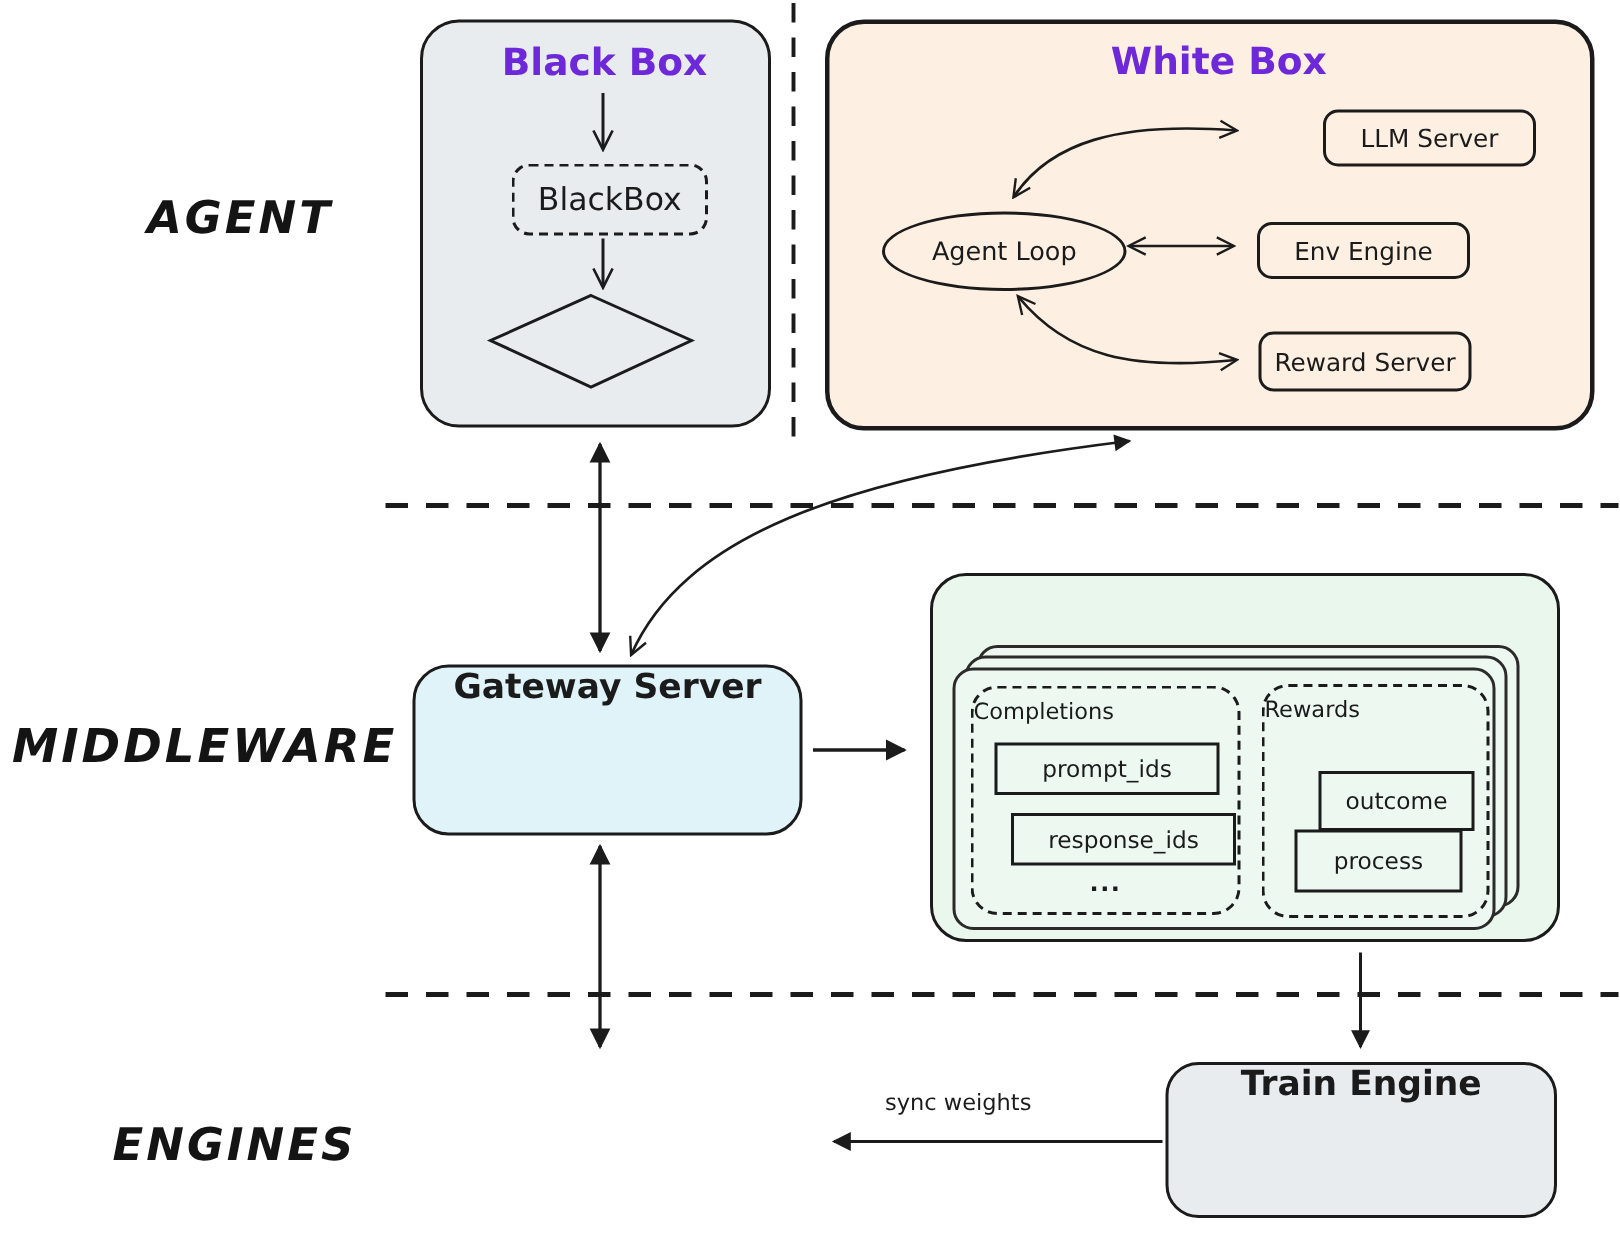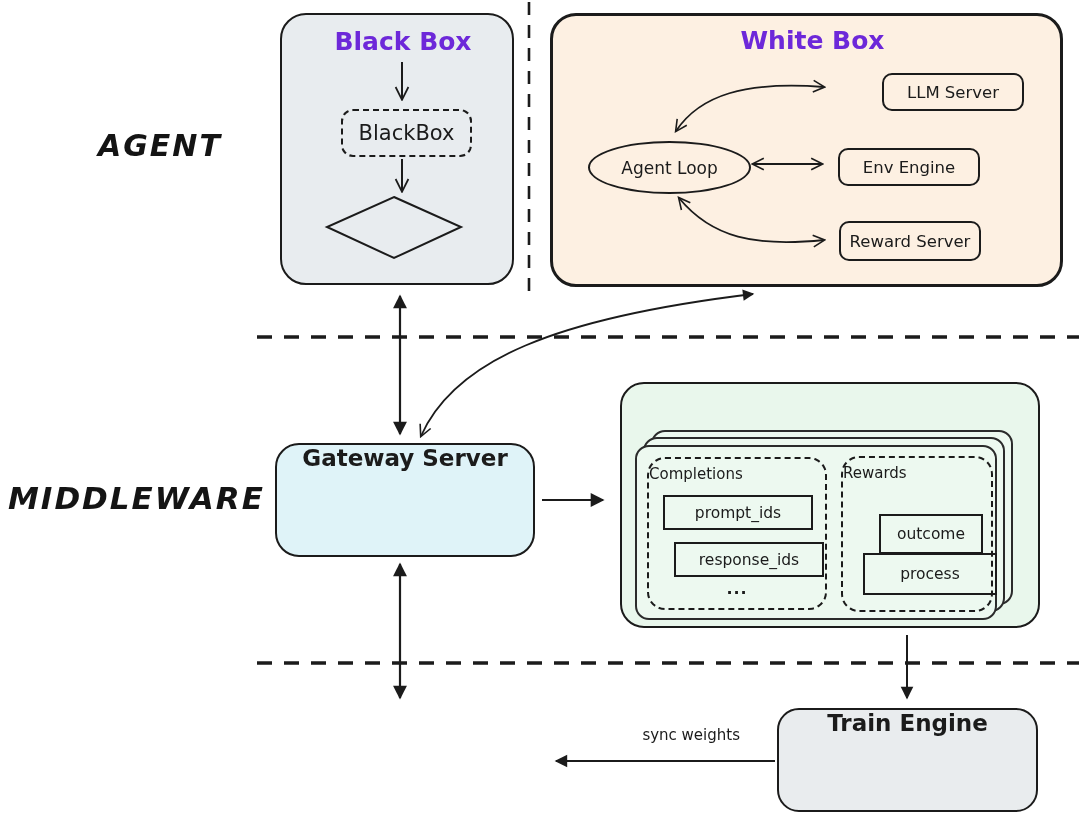--- a/index.html
+++ b/index.html
@@ -49,33 +49,34 @@
   .field{
     position:absolute;border:2px solid #1b1b1b;border-radius:0;
     box-sizing:border-box;display:flex;align-items:center;justify-content:center;
     font-size:15.5px;white-space:nowrap;
   }
   .dots{
     position:absolute;left:0;right:0;text-align:center;font-size:16px;
     font-weight:bold;letter-spacing:1px;
   }
   .sync-label{
-    position:absolute;font-size:15px;font-weight:500;text-align:right;
+    position:absolute;font-size:15px;font-weight:500;text-align:left;
     white-space:nowrap;
   }
   #arrow-layer{position:absolute;left:0;top:0;z-index:6;pointer-events:none;}
   .boxlayer{z-index:1;}
 </style>
 </head>
 <body>
 
 <div id="canvas">
 
   <div class="section-label" style="left:8px;top:480px;font-size:31px;">MIDDLEWARE</div>
   <div class="section-label" style="left:98px;top:128px;">AGENT</div>
+  <div class="section-label" style="left:75px;top:746px;">ENGINES</div>
 
   <div class="bigbox boxlayer" style="left: 280px; top: 13px; width: 234px; height: 272px; background-color: rgb(232, 236, 239);">
     <div class="box-title" style="top:12px;">Black Box</div>
     <div class="node dashed" style="left:59px;top:94px;width:131px;height:48px;border-radius:12px;font-size:21px;">BlackBox</div>
   </div>
 
   <div class="bigbox boxlayer" style="left: 550px; top: 13px; width: 513px; height: 274px; border-width: 3px; background-color: rgb(253, 240, 226);">
     <div class="box-title" style="top:10px;">White Box</div>
     <div class="node ellipse" style="left:35px;top:125px;width:163px;height:53px;font-size:17px;">Agent Loop</div>
     <div class="node" style="left:285px;top:57px;width:142px;height:38px;margin-left:44px;">LLM Server</div>
@@ -97,21 +98,21 @@
       <div class="group" style="left:10px;top:10px;width:180px;height:153px;">
         <div class="group-title">Completions</div>
         <div class="field" style="left:14px;top:36px;width:150px;height:35px;">prompt_ids</div>
         <div class="field" style="left:25px;top:83px;width:150px;height:35px;">response_ids</div>
         <div class="dots" style="top:120px;">...</div>
       </div>
 
       <div class="group" style="left:204px;top:9px;width:152px;height:156px;">
         <div class="group-title">Rewards</div>
         <div class="field" style="left:36px;top:40px;width:104px;height:40px;margin-top:16px;">outcome</div>
-        <div class="field" style="left:20px;top:95px;width:134px;height:42px;">process</div>
+        <div class="field" style="left:20px;top:95px;width:112px;height:42px;">process</div>
       </div>
     </div>
   </div>
 
 
   <div class="bigbox boxlayer center-flex" style="left: 777px; top: 708px; width: 261px; height: 104px; border-radius: 22px; background-color: rgb(233, 236, 238);">
     <span class="engine-title">Train Engine</span>
   </div>
 
   <div class="sync-label" style="left:590px;top:726px;width:150px;">sync weights</div>

